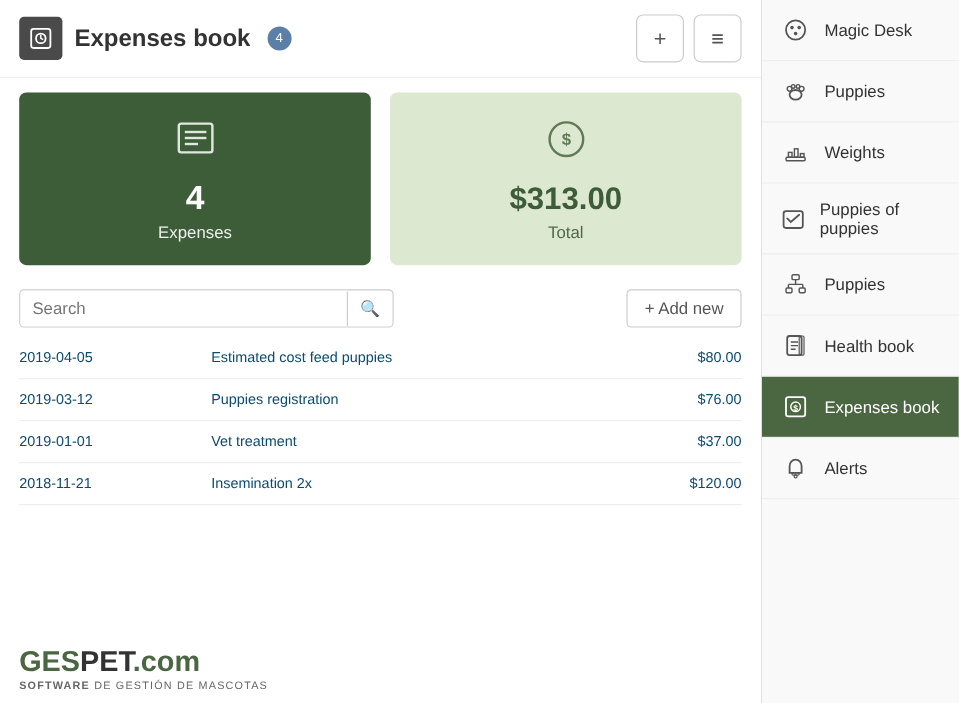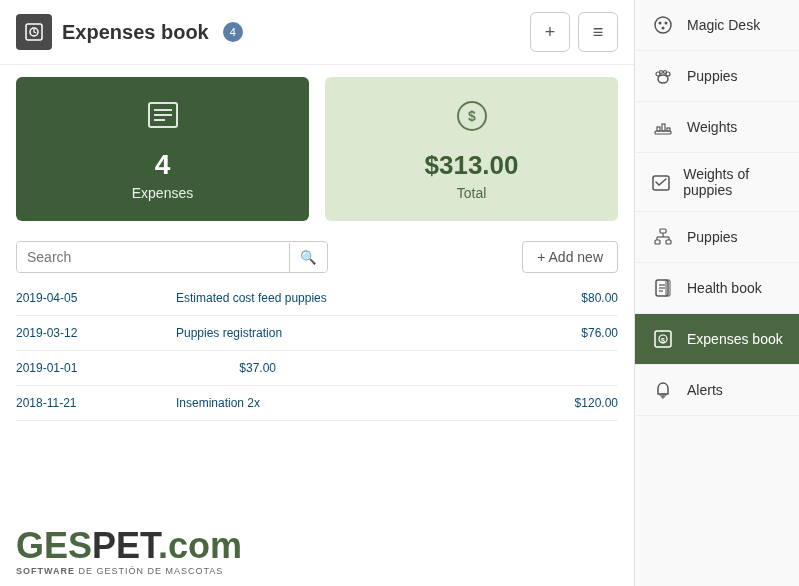--- a/index.html
+++ b/index.html
@@ -204,21 +204,21 @@
 
     .sort-indicator { font-size: 10px; color: #888; }
 
     
     .footer {
       position: absolute;
       bottom: 10px;
       left: 16px;
     }
     .logo-gp {
-      font-size: 36px;
+      font-size: 24px;
       font-weight: bold;
       color: #4a6741;
       line-height: 1;
     }
     .logo-gp span.ges { color: #4a6741; }
     .logo-gp span.pet { color: #333; }
     .logo-gp span.com { color: #4a6741; }
     .logo-sub {
       font-size: 9px;
       color: #666;
@@ -326,20 +326,21 @@
       <div class="col-desc">Estimated cost feed puppies</div>
       <div class="col-amount">$80.00</div>
     </div>
     <div class="table-row">
       <div class="col-date">2019-03-12</div>
       <div class="col-desc">Puppies registration</div>
       <div class="col-amount">$76.00</div>
     </div>
     <div class="table-row">
       <div class="col-date">2019-01-01</div>
+      <div class="col-desc">Vet treatment</div>
       <div class="col-amount">$37.00</div>
     </div>
     <div class="table-row">
       <div class="col-date">2018-11-21</div>
       <div class="col-desc">Insemination 2x</div>
       <div class="col-amount">$120.00</div>
     </div>
   </div>
 
   <div class="footer">
@@ -392,21 +393,21 @@
     <span>Weights</span>
   </div>
 
   <div class="sidebar-item">
     <div class="si-icon">
       <svg width="20" height="20" viewBox="0 0 20 20" fill="none">
         <rect x="2" y="4" width="16" height="14" rx="2" stroke="#555" stroke-width="1.5"></rect>
         <path d="M5 10l3 3 7-6" stroke="#555" stroke-width="1.5" stroke-linecap="round"></path>
       </svg>
     </div>
-    <span>Weights of puppies</span>
+    <span>Puppies of puppies</span>
   </div>
 
   <div class="sidebar-item">
     <div class="si-icon">
       <svg width="20" height="20" viewBox="0 0 20 20" fill="none">
         <rect x="7" y="2" width="6" height="4" rx="1" stroke="#555" stroke-width="1.2"></rect>
         <rect x="2" y="13" width="5" height="4" rx="1" stroke="#555" stroke-width="1.2"></rect>
         <rect x="13" y="13" width="5" height="4" rx="1" stroke="#555" stroke-width="1.2"></rect>
         <line x1="10" y1="6" x2="10" y2="10" stroke="#555" stroke-width="1.2"></line>
         <line x1="4" y1="10" x2="16" y2="10" stroke="#555" stroke-width="1.2"></line>

